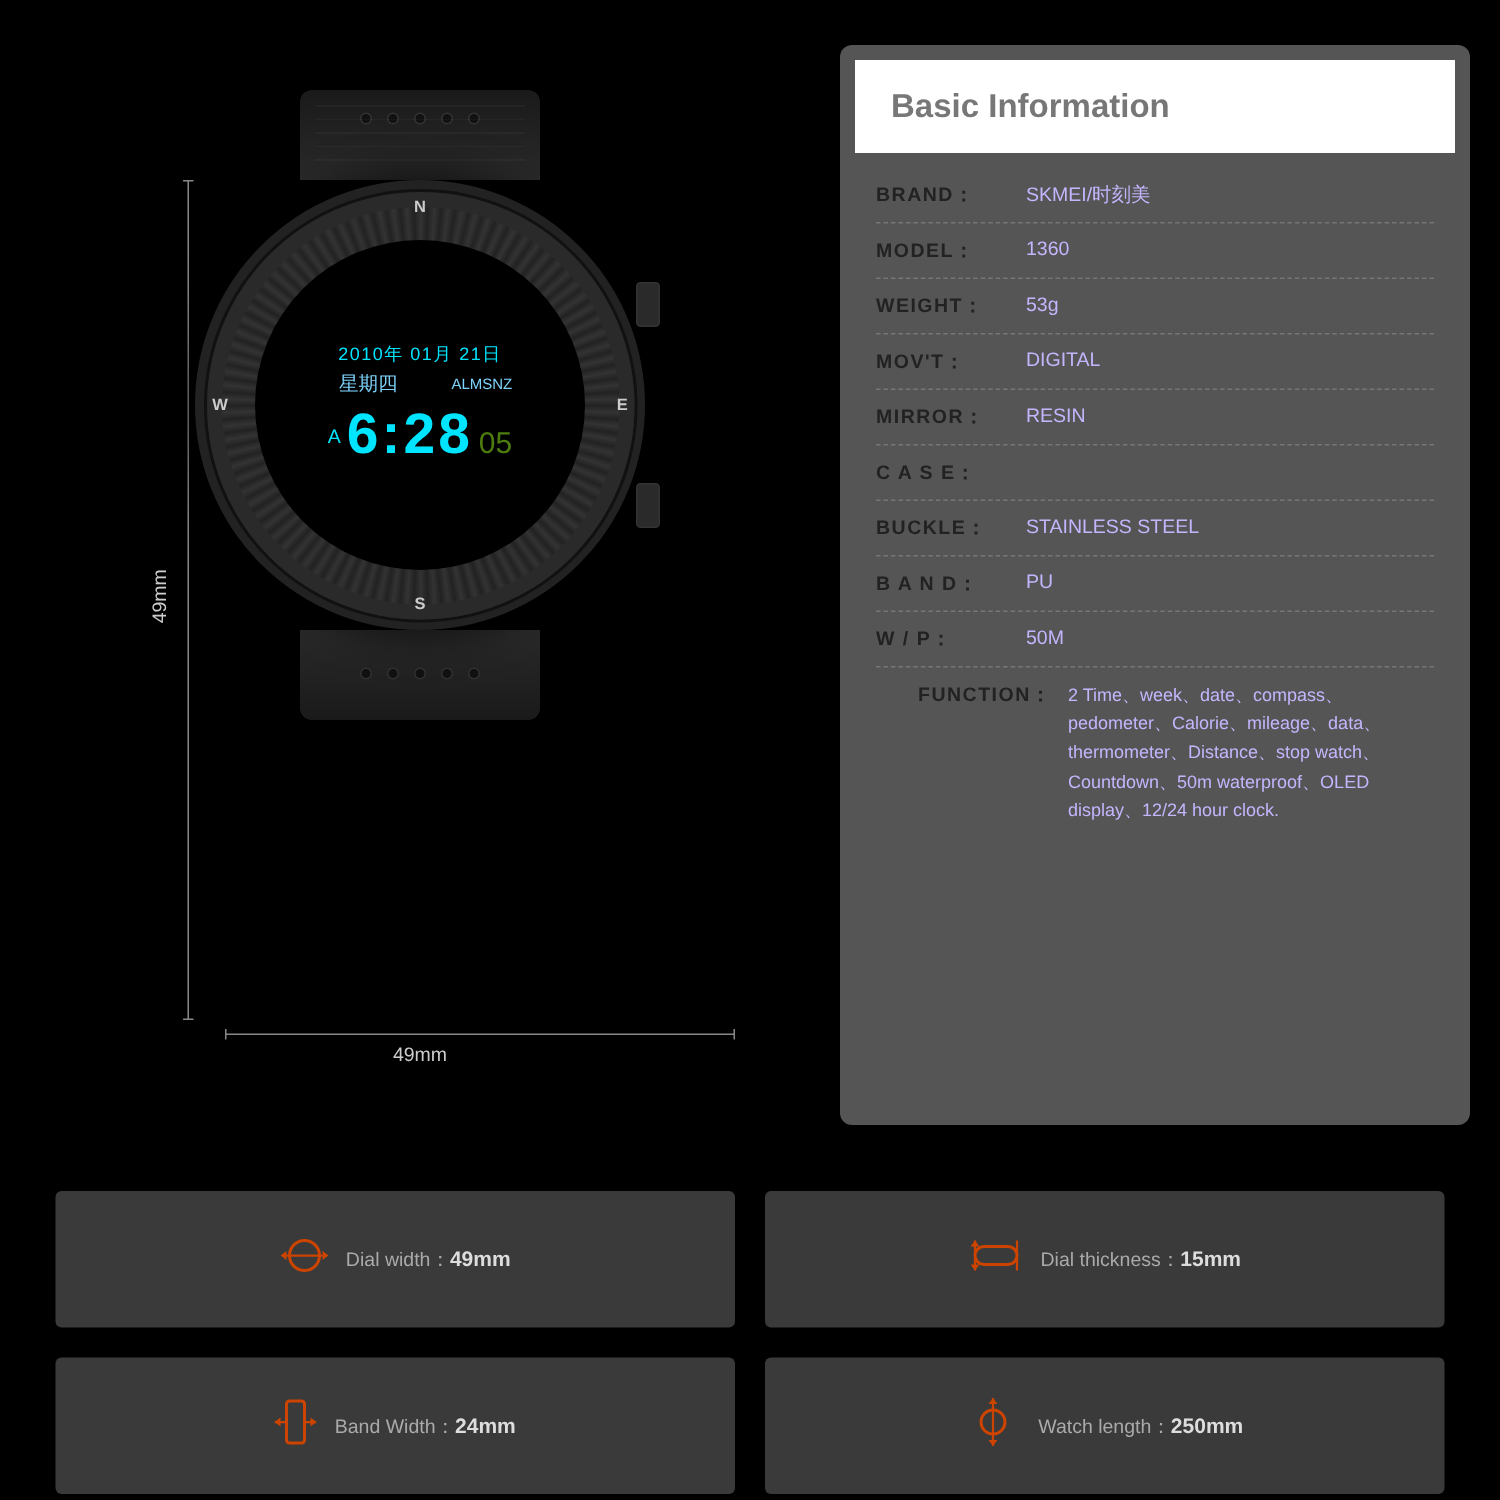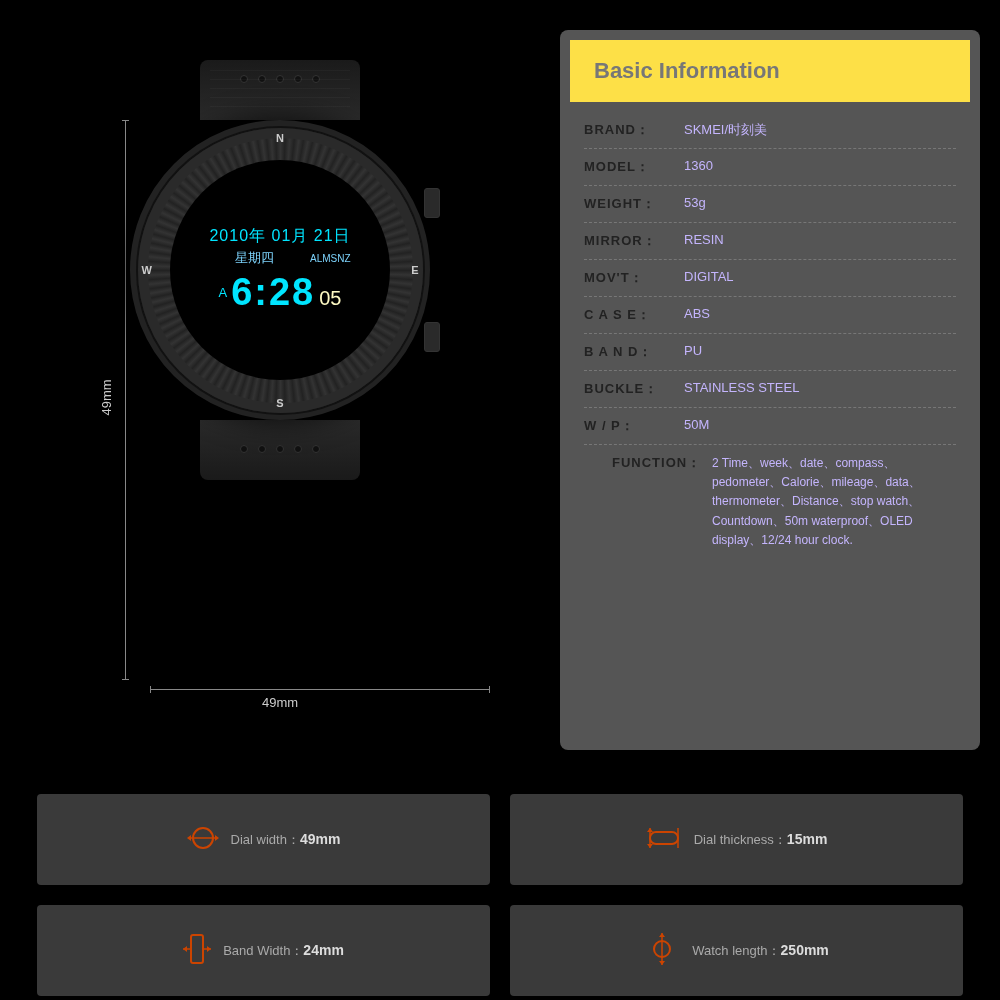--- a/index.html
+++ b/index.html
@@ -197,21 +197,21 @@
       z-index: 3;
     }
 
     .watch-display {
       text-align: center;
       padding: 10px;
     }
 
     .watch-date {
       color: #00e5ff;
-      font-size: 16px;
+      font-size: 12px;
       margin-bottom: 2px;
       letter-spacing: 1px;
     }
 
     .watch-day-row {
       display: flex;
       align-items: center;
       justify-content: flex-end;
       color: #7dd3fc;
       font-size: 12px;
@@ -235,21 +235,21 @@
     }
 
     .watch-time {
       color: #00e5ff;
       font-size: 38px;
       font-weight: bold;
       letter-spacing: 2px;
     }
 
     .watch-seconds {
-      color: #fef9c3;
+      color: #4d7c0f;
       font-size: 20px;
       align-self: flex-end;
       margin-bottom: 4px;
     }
 
     
     .side-btn-right-top {
       position: absolute;
       right: -18px;
       top: 60px;
@@ -292,21 +292,21 @@
       margin-left: 20px;
       background: #555;
       border-radius: 8px;
       padding: 0;
       overflow: hidden;
       margin-top: 10px;
       height: 720px;
     }
 
     .info-header {
-      background: #fde047;
+      background: #ffffff;
       padding: 18px 24px;
       margin: 10px 10px 0 10px;
     }
 
     .info-header-title {
       font-size: 22px;
       font-weight: bold;
       color: #777;
     }
 
@@ -458,38 +458,37 @@
           </div>
           <div class="info-row">
             <span class="info-label">MODEL：</span>
             <span class="info-value">1360</span>
           </div>
           <div class="info-row">
             <span class="info-label">WEIGHT：</span>
             <span class="info-value">53g</span>
           </div>
           <div class="info-row">
+            <span class="info-label">MOV'T：</span>
+            <span class="info-value">DIGITAL</span>
+          </div>
+          <div class="info-row">
             <span class="info-label">MIRROR：</span>
             <span class="info-value">RESIN</span>
           </div>
           <div class="info-row">
-            <span class="info-label">MOV'T：</span>
-            <span class="info-value">DIGITAL</span>
-          </div>
-          <div class="info-row">
             <span class="info-label">C A S E：</span>
-            <span class="info-value">ABS</span>
+          </div>
+          <div class="info-row">
+            <span class="info-label">BUCKLE：</span>
+            <span class="info-value">STAINLESS STEEL</span>
           </div>
           <div class="info-row">
             <span class="info-label">B A N D：</span>
             <span class="info-value">PU</span>
-          </div>
-          <div class="info-row">
-            <span class="info-label">BUCKLE：</span>
-            <span class="info-value">STAINLESS STEEL</span>
           </div>
           <div class="info-row">
             <span class="info-label">W / P：</span>
             <span class="info-value">50M</span>
           </div>
           <div class="info-row">
             <span class="info-label">FUNCTION：</span>
             <span class="info-value function-text">2 Time、week、date、compass、pedometer、Calorie、mileage、data、thermometer、Distance、stop watch、Countdown、50m waterproof、OLED display、12/24 hour clock.</span>
           </div>
         </div>

